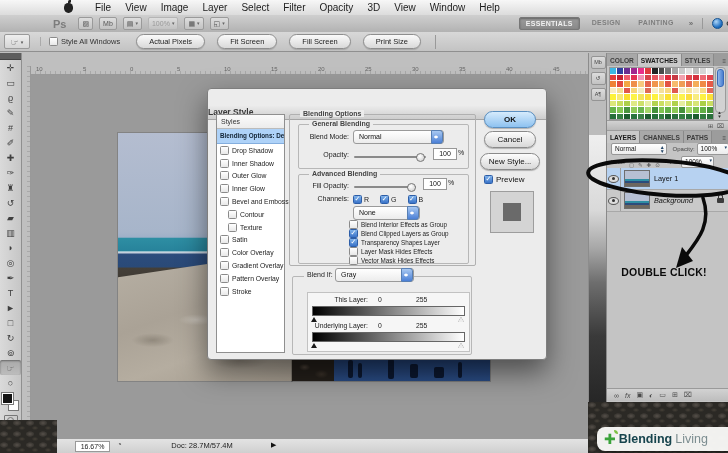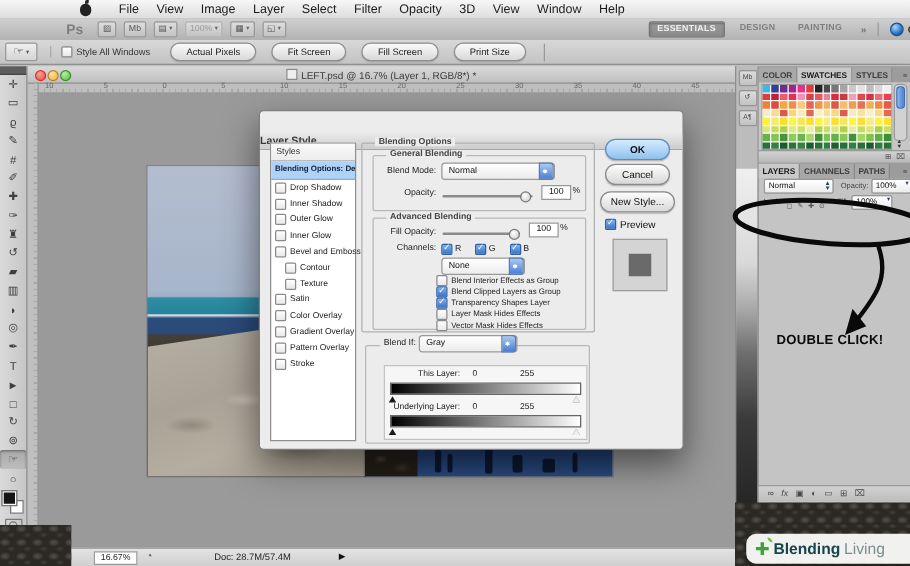--- a/index.html
+++ b/index.html
@@ -339,26 +339,20 @@
         <div class="tool">○</div>
       </div>
     <div id="fgbg">
       <span id="fg-swatch"></span>
       <span id="bg-swatch"></span>
     </div>
     <div id="quickmask"></div>
   </div>
 
   <div id="canvas"></div>
-  <div id="docwin-title">
-    <span class="tl" id="tl-close"></span>
-    <span class="tl" id="tl-min"></span>
-    <span class="tl" id="tl-zoom"></span>
-    <span id="doc-title"><span class="doc-icon"></span><span>LEFT.psd @ 16.7% (Layer 1, RGB/8*) *</span></span>
-  </div>
   <div id="hruler">
       <span class="rl" style="left: 6px;">10</span>
       <span class="rl" style="left: 53px;">5</span>
       <span class="rl" style="left: 100px;">0</span>
       <span class="rl" style="left: 147px;">5</span>
       <span class="rl" style="left: 194px;">10</span>
       <span class="rl" style="left: 241px;">15</span>
       <span class="rl" style="left: 288px;">20</span>
       <span class="rl" style="left: 335px;">25</span>
       <span class="rl" style="left: 382px;">30</span>
@@ -715,20 +709,37 @@
       </span>
     </div>
     <div id="layers-lock">
       <span class="tinylab" style="margin-left:4px;">Lock:</span>
       <span id="lock-icons"><span class="lockic">◻</span><span class="lockic">✎</span><span class="lockic">✚</span><span class="lockic">⊙</span></span>
       <span class="tinylab" style="margin-left:10px;">Fill:</span>
       <span class="mini-dd" style="margin-left:2px;width:18px;">
         <span>100%</span><span class="stp">▾</span>
       </span>
     </div>
+    <div id="layer-rows">
+        <div class="lrow sel">
+          <span class="eyec">
+            <span class="eye"></span>
+          </span>
+          <span class="thumb"></span>
+          <span class="lname">Layer 1</span>
+        </div>
+        <div class="lrow">
+          <span class="eyec">
+            <span class="eye"></span>
+          </span>
+          <span class="thumb"></span>
+          <span class="lname it">Background</span>
+          <span class="padlock"></span>
+        </div>
+      </div>
     <div id="layers-icons">
         <span class="pic">∞</span>
         <span class="pic">fx</span>
         <span class="pic">▣</span>
         <span class="pic">◐</span>
         <span class="pic">▭</span>
         <span class="pic">⊞</span>
         <span class="pic">⌧</span>
       </div>
   </div>

